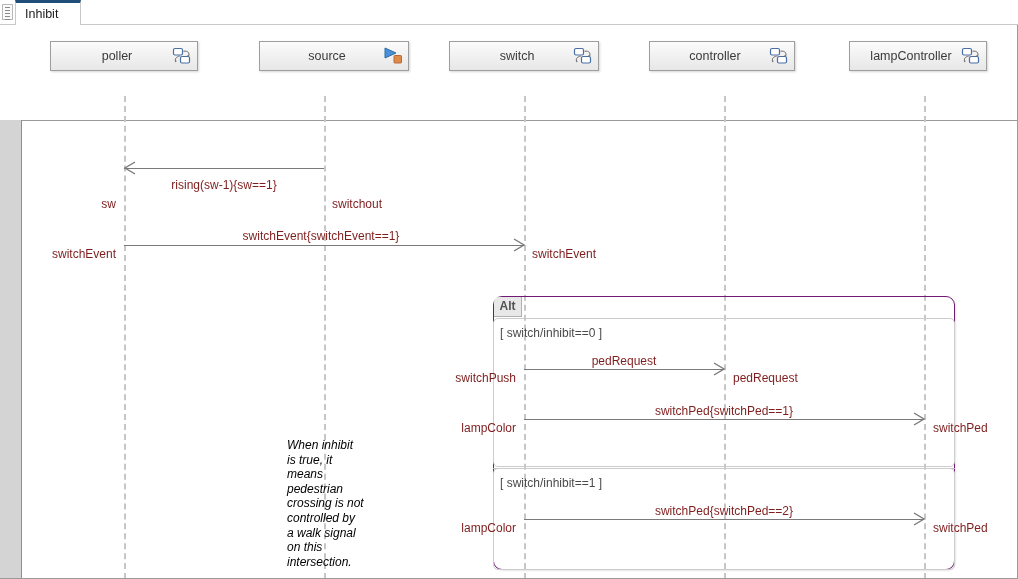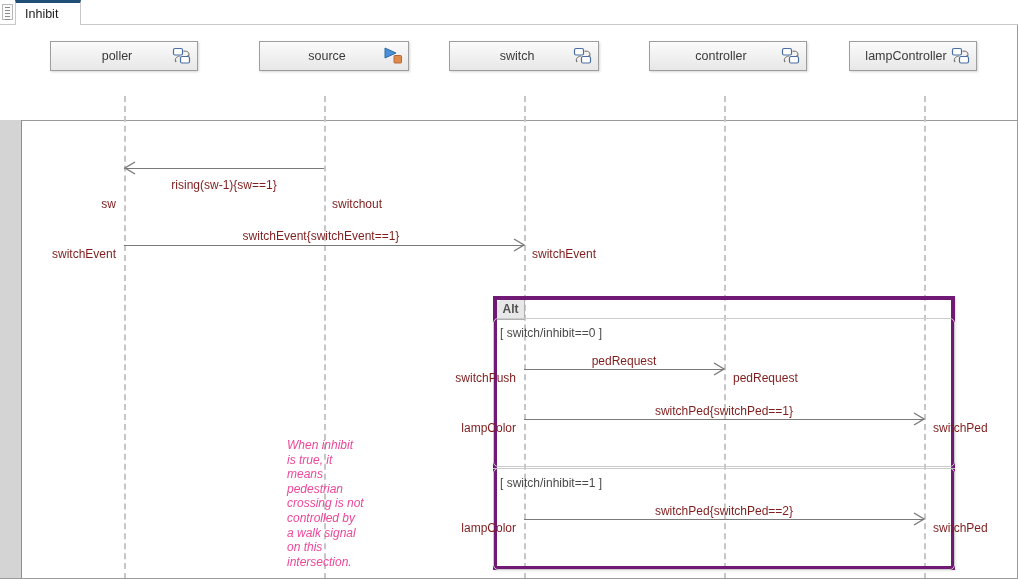--- a/index.html
+++ b/index.html
@@ -150,22 +150,22 @@
     font-size: 12px;
     color: #7f1d1d;
     white-space: nowrap;
   }
   .msg-label.center { transform: translateX(-50%); }
   .msg-label.right  { transform: translateX(-100%); }
 
   
   .alt-frame {
     position: absolute;
-    border: 4px solid #701a75;
-    border-radius: 0;
+    border: 1px solid #701a75;
+    border-radius: 9px;
     background: transparent;
     box-sizing: border-box;
     box-shadow: 1px 1px 2px rgba(0,0,0,0.10);
   }
   .alt-tab {
     position: absolute;
     left: 0; top: 0;
     width: 28px; height: 20px;
     background: #e8e8e8;
     border-right: 1px solid #b0b0b0;
@@ -196,21 +196,21 @@
     position: absolute;
     height: 0;
     border-top: 1px solid #bdbdbd;
   }
 
   
   .note {
     position: absolute;
     font-size: 12px;
     font-style: italic;
-    color: #ec4899;
+    color: #000000;
     line-height: 14.6px;
     width: 86px;
   }
   .note div { white-space: nowrap; }
 </style>
 </head>
 <body>
 
 <div id="app">
 
@@ -268,35 +268,35 @@
           <rect x="1.5" y="1.5" width="9" height="6.5" rx="1.5" fill="#ffffff" stroke="#4a6fa5" stroke-width="1.2"></rect>
           <rect x="8.5" y="9.5" width="9" height="6.5" rx="1.5" fill="#ffffff" stroke="#4a6fa5" stroke-width="1.2"></rect>
           <path d="M11.5 4.2 C16 3.6 17.8 6 16.6 9.2" fill="none" stroke="#6b6b6b" stroke-width="1"></path>
           <path d="M16.9 8.0 l-0.5 2.0 l-1.5 -1.2 z" fill="#6b6b6b"></path>
           <path d="M7.8 9.0 C3.5 10.0 2.6 12.3 4.0 14.4" fill="none" stroke="#6b6b6b" stroke-width="1"></path>
           <path d="M2.6 13.1 l1.9 0.8 l-1.0 1.6 z" fill="#6b6b6b"></path>
         </svg>
       </div>
     </div>
 
-    <div class="lifehead" style="left:649px; top:16px; width:158px;">
+    <div class="lifehead" style="left:649px; top:16px; width:146px;">
       <div class="name">controller</div>
       <div class="icn">
         <svg width="20" height="18" viewBox="0 0 20 18">
           <rect x="1.5" y="1.5" width="9" height="6.5" rx="1.5" fill="#ffffff" stroke="#4a6fa5" stroke-width="1.2"></rect>
           <rect x="8.5" y="9.5" width="9" height="6.5" rx="1.5" fill="#ffffff" stroke="#4a6fa5" stroke-width="1.2"></rect>
           <path d="M11.5 4.2 C16 3.6 17.8 6 16.6 9.2" fill="none" stroke="#6b6b6b" stroke-width="1"></path>
           <path d="M16.9 8.0 l-0.5 2.0 l-1.5 -1.2 z" fill="#6b6b6b"></path>
           <path d="M7.8 9.0 C3.5 10.0 2.6 12.3 4.0 14.4" fill="none" stroke="#6b6b6b" stroke-width="1"></path>
           <path d="M2.6 13.1 l1.9 0.8 l-1.0 1.6 z" fill="#6b6b6b"></path>
         </svg>
       </div>
     </div>
 
-    <div class="lifehead" style="left:849px; top:16px; width:128px;">
+    <div class="lifehead" style="left:849px; top:16px; width:138px;">
       <div class="name">lampController</div>
       <div class="icn">
         <svg width="20" height="18" viewBox="0 0 20 18">
           <rect x="1.5" y="1.5" width="9" height="6.5" rx="1.5" fill="#ffffff" stroke="#4a6fa5" stroke-width="1.2"></rect>
           <rect x="8.5" y="9.5" width="9" height="6.5" rx="1.5" fill="#ffffff" stroke="#4a6fa5" stroke-width="1.2"></rect>
           <path d="M11.5 4.2 C16 3.6 17.8 6 16.6 9.2" fill="none" stroke="#6b6b6b" stroke-width="1"></path>
           <path d="M16.9 8.0 l-0.5 2.0 l-1.5 -1.2 z" fill="#6b6b6b"></path>
           <path d="M7.8 9.0 C3.5 10.0 2.6 12.3 4.0 14.4" fill="none" stroke="#6b6b6b" stroke-width="1"></path>
           <path d="M2.6 13.1 l1.9 0.8 l-1.0 1.6 z" fill="#6b6b6b"></path>
         </svg>

